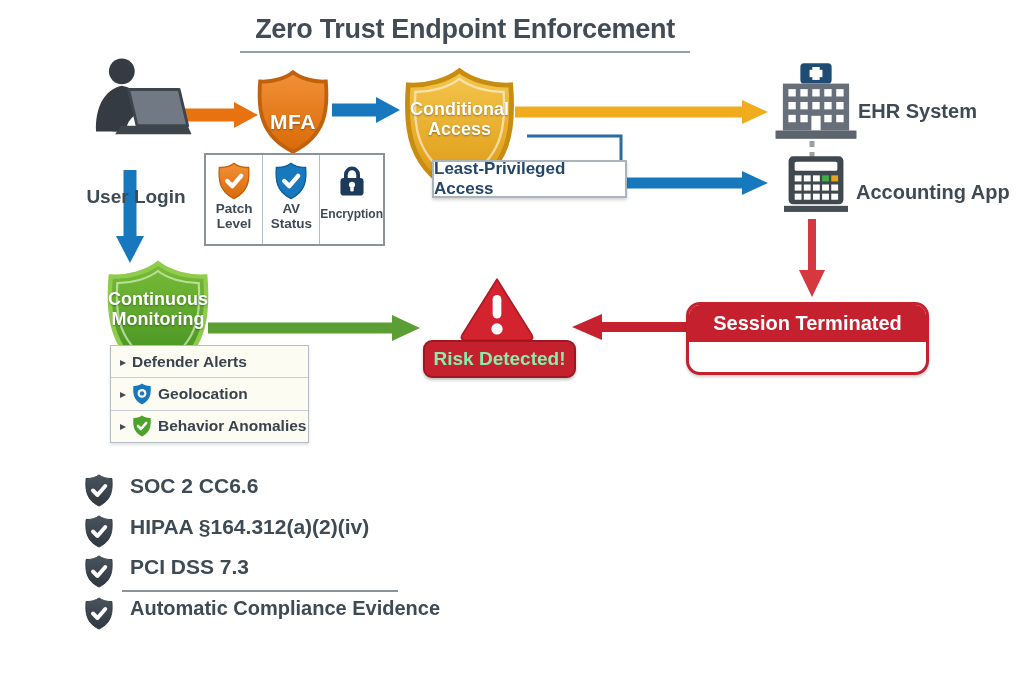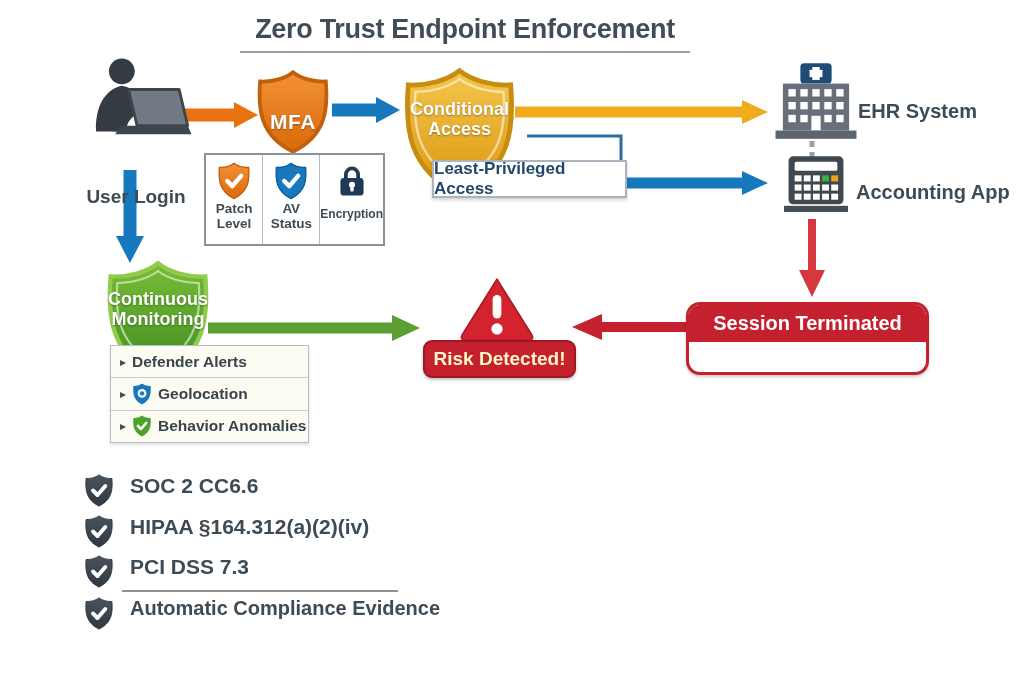--- a/index.html
+++ b/index.html
@@ -64,21 +64,21 @@
   }
   .sig-row:not(:last-child){border-bottom:1px solid #C6CCD1;}
   .sig-bullet{font-size:12px;color:#3E4A54;line-height:1;}
   .sig-row svg{width:20px;height:22px;}
   .sig-label{font-size:15.5px;font-weight:bold;color:#39434D;white-space:nowrap;}
   
   .risk-triangle{left:452px;top:274px;width:90px;height:68px;z-index:2;}
   .risk-pill{
     left:423px;top:340px;width:149px;height:34px;background:#C4202E;
     border:2px solid #9E1822;border-radius:9px;display:flex;align-items:center;
-    justify-content:center;color:#fef9c3;font-size:19px;font-weight:bold;z-index:3;
+    justify-content:center;color:#86efac;font-size:19px;font-weight:bold;z-index:3;
     box-shadow:0 2px 3px rgba(0,0,0,.25);
   }
   
   .session-banner{
     left:686px;top:302px;width:237px;height:67px;border:3px solid #C4202E;
     border-radius:14px;overflow:hidden;background:#fff;z-index:2;
     box-shadow:0 2px 3px rgba(0,0,0,.2);display:flex;flex-direction:column;
   }
   .session-top{
     height:37px;background:#C4202E;color:#fff;font-size:20px;font-weight:bold;

